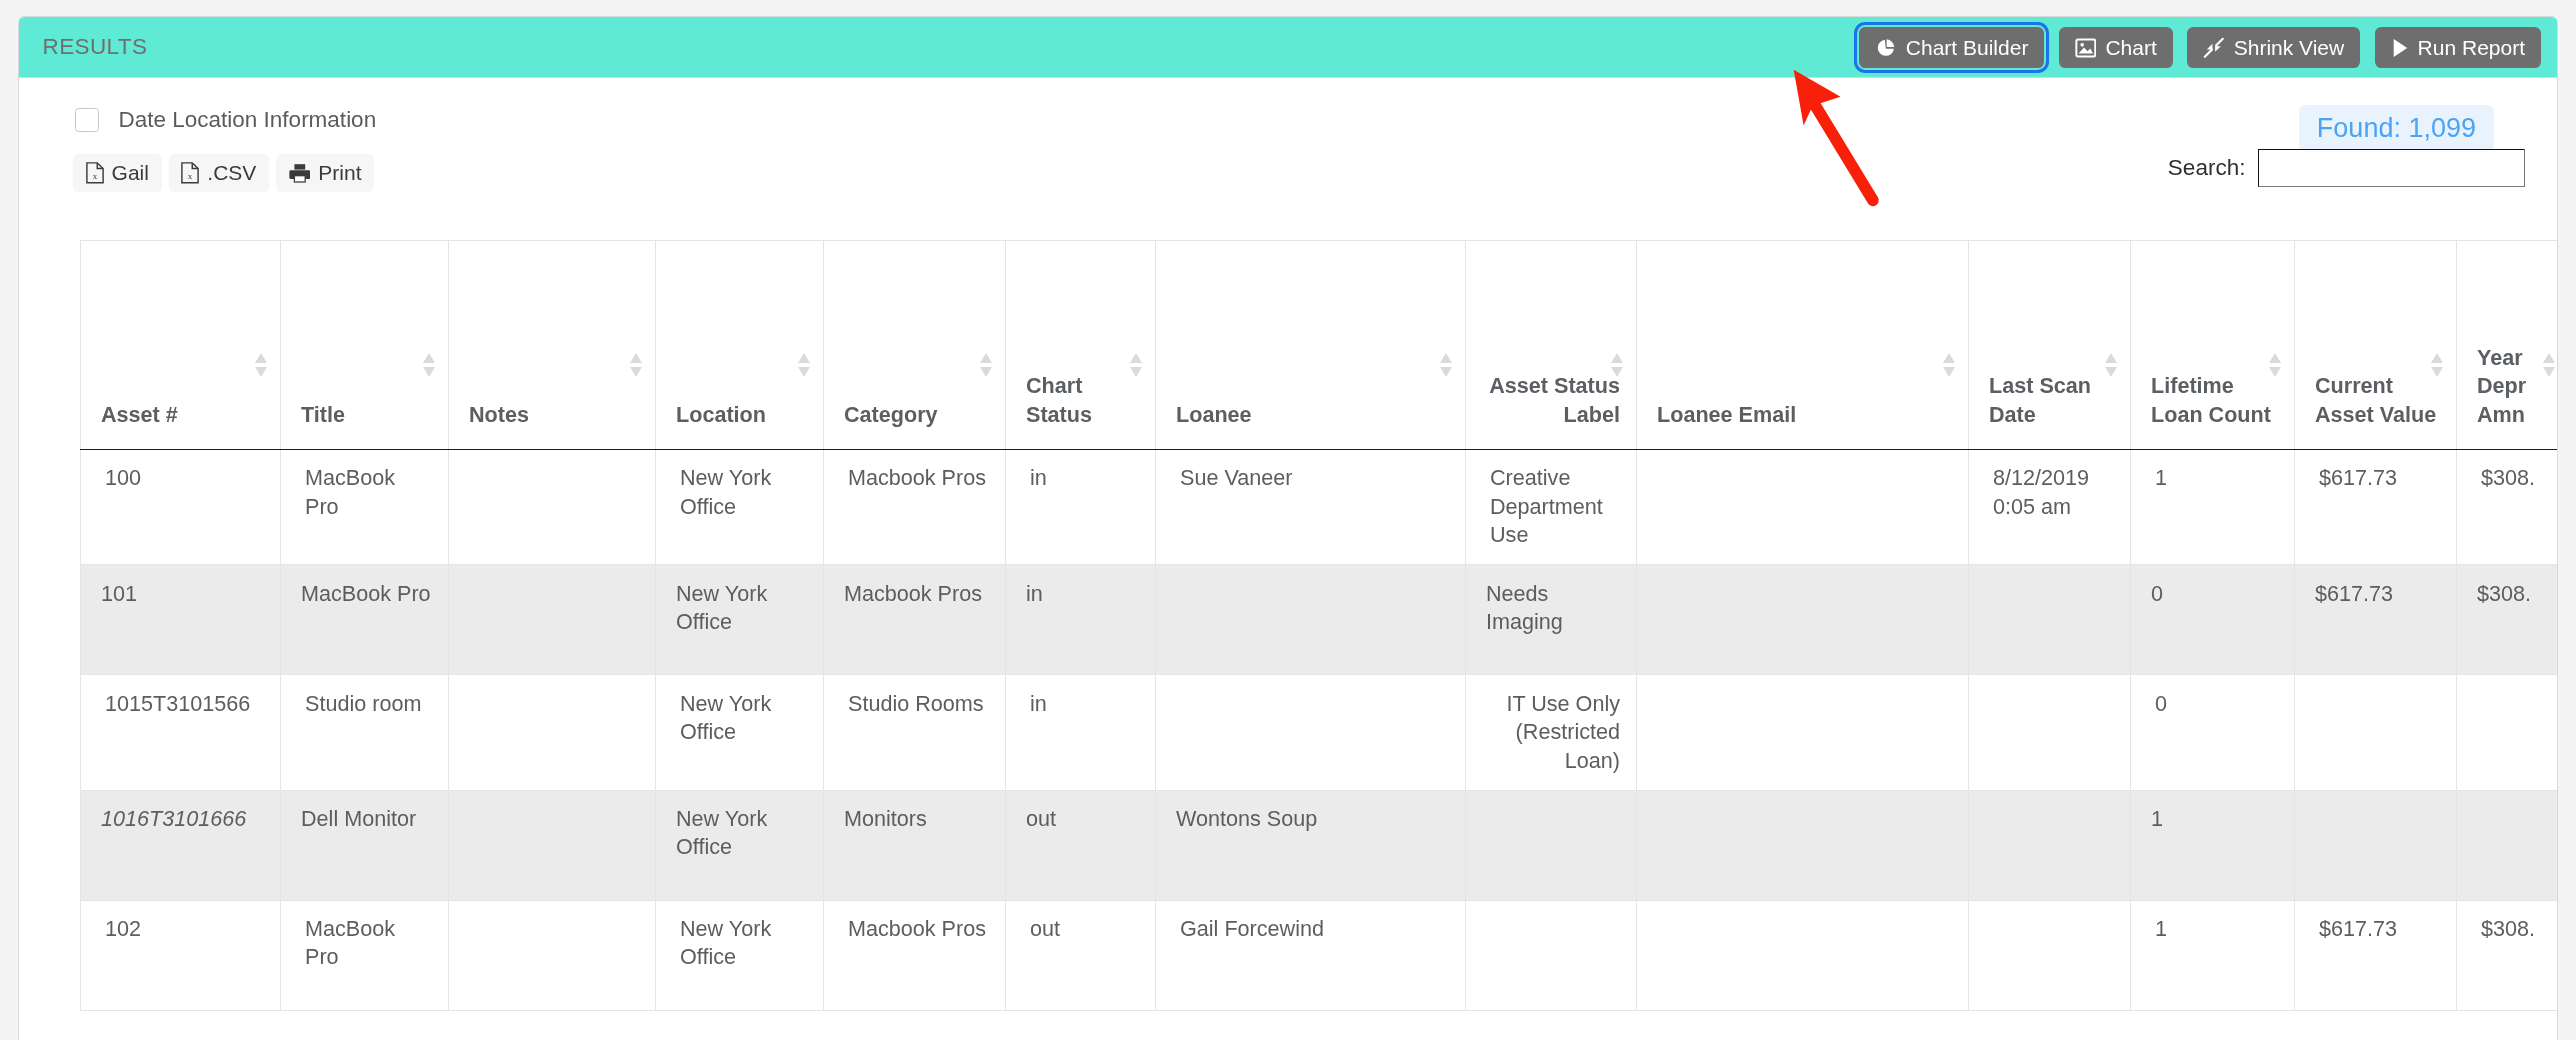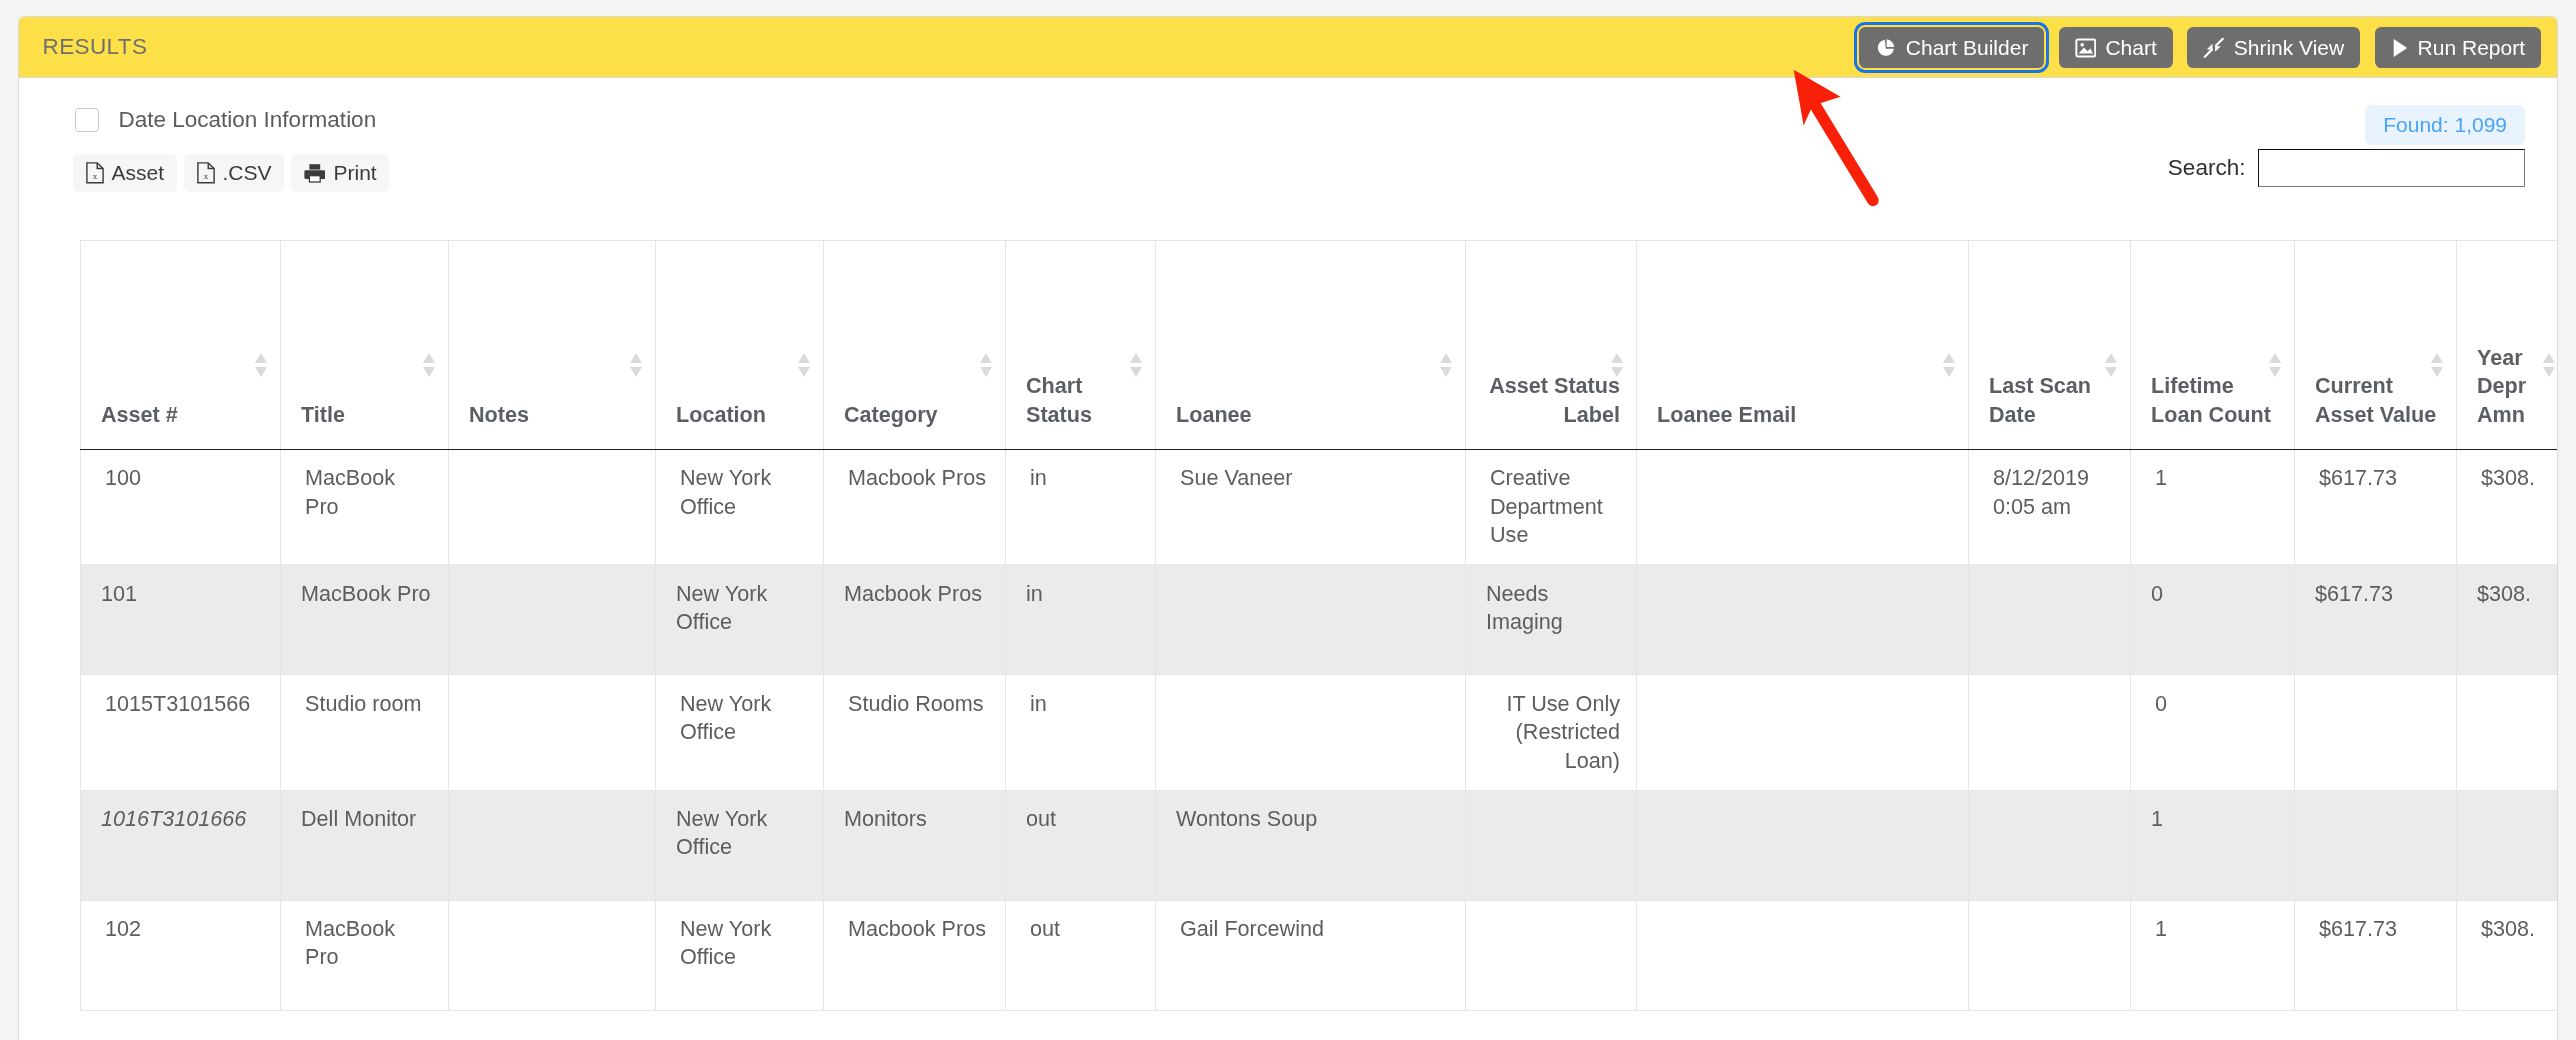--- a/index.html
+++ b/index.html
@@ -29,21 +29,21 @@
     background: #ffffff;
     border: 0.9px solid #d9d9d9;
     border-radius: 6.3px;
     overflow: hidden;
   }
 
   
   .panel-head {
     position: relative;
     height: 61px;
-    background: #fde047;
+    background: #5eead4;
     border-bottom: 0.9px solid #d9d9d9;
     display: flex;
     align-items: center;
   }
   .panel-title {
     margin-left: 23.5px;
     font-size: 22.5px;
     letter-spacing: 0.4px;
     color: #6f6f6f;
     font-weight: 400;
@@ -105,25 +105,25 @@
     flex: none;
   }
   .chk-label {
     margin-left: 20px;
     font-size: 22.5px;
     color: #5b5b5b;
   }
 
   .found-badge {
     position: absolute;
-    right: 32px;
+    right: 63px;
     top: 27px;
     background: #e8f3fe;
     color: #4aa3f5;
-    font-size: 21px;
+    font-size: 27px;
     padding: 8px 18px;
     border-radius: 6.3px;
     white-space: nowrap;
   }
 
   .row-tools {
     position: relative;
     margin-top: 14.4px;
     padding-left: 54px;
     height: 51px;
@@ -311,21 +311,21 @@
       <div class="row-tools">
 
         <button class="tool">
           <span>
             <svg width="18" height="21.6" viewBox="0 0 20 24" style="font-size:23px">
               <path d="M1 1 H12.5 L19 7.2 V23 H1 Z" fill="none" stroke="#3b3b3b" stroke-width="1.6"></path>
               <path d="M12.5 1 V7.2 H19" fill="none" stroke="#3b3b3b" stroke-width="1.6"></path>
               <text x="10" y="19" font-size="10" font-family="Liberation Serif, serif" fill="#3b3b3b" text-anchor="middle">x</text>
             </svg>
           </span>
-          <span>Asset</span>
+          <span>Gail</span>
         </button>
 
         <button class="tool">
           <span>
             <svg width="18" height="21.6" viewBox="0 0 20 24" style="font-size:23px">
               <path d="M1 1 H12.5 L19 7.2 V23 H1 Z" fill="none" stroke="#3b3b3b" stroke-width="1.6"></path>
               <path d="M12.5 1 V7.2 H19" fill="none" stroke="#3b3b3b" stroke-width="1.6"></path>
               <text x="10" y="19" font-size="10" font-family="Liberation Serif, serif" fill="#3b3b3b" text-anchor="middle">x</text>
             </svg>
           </span>

